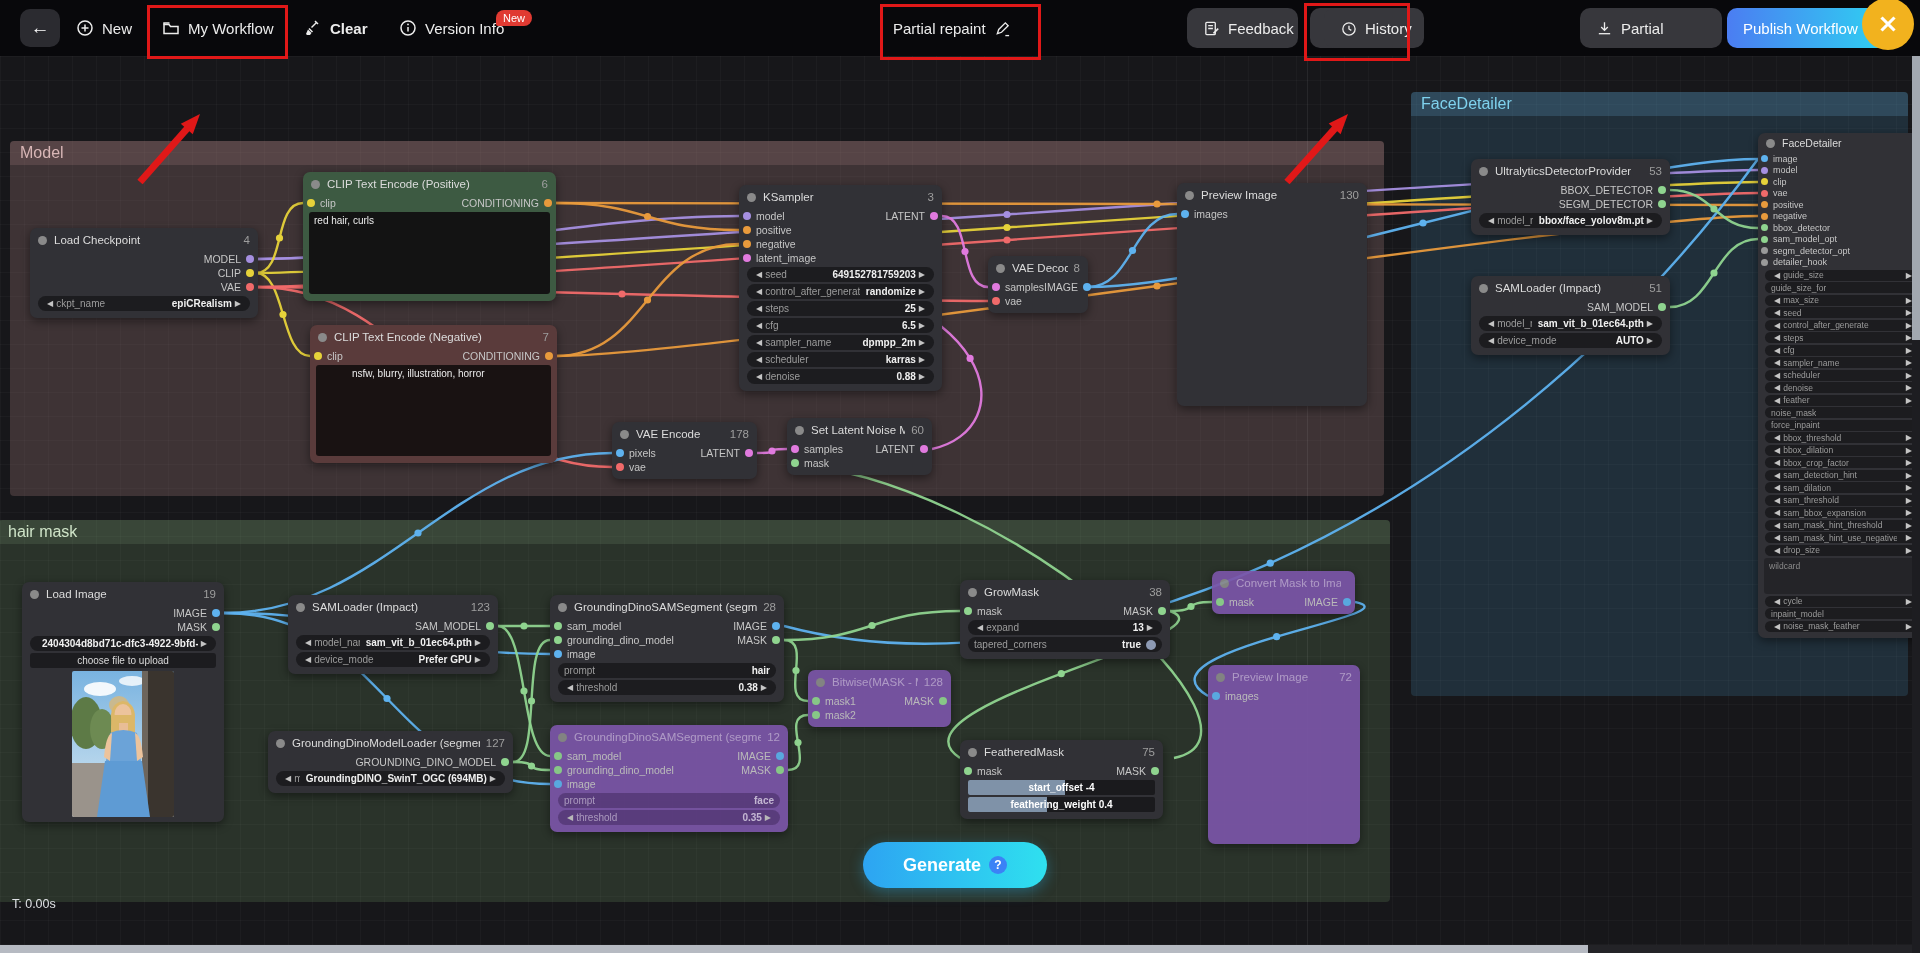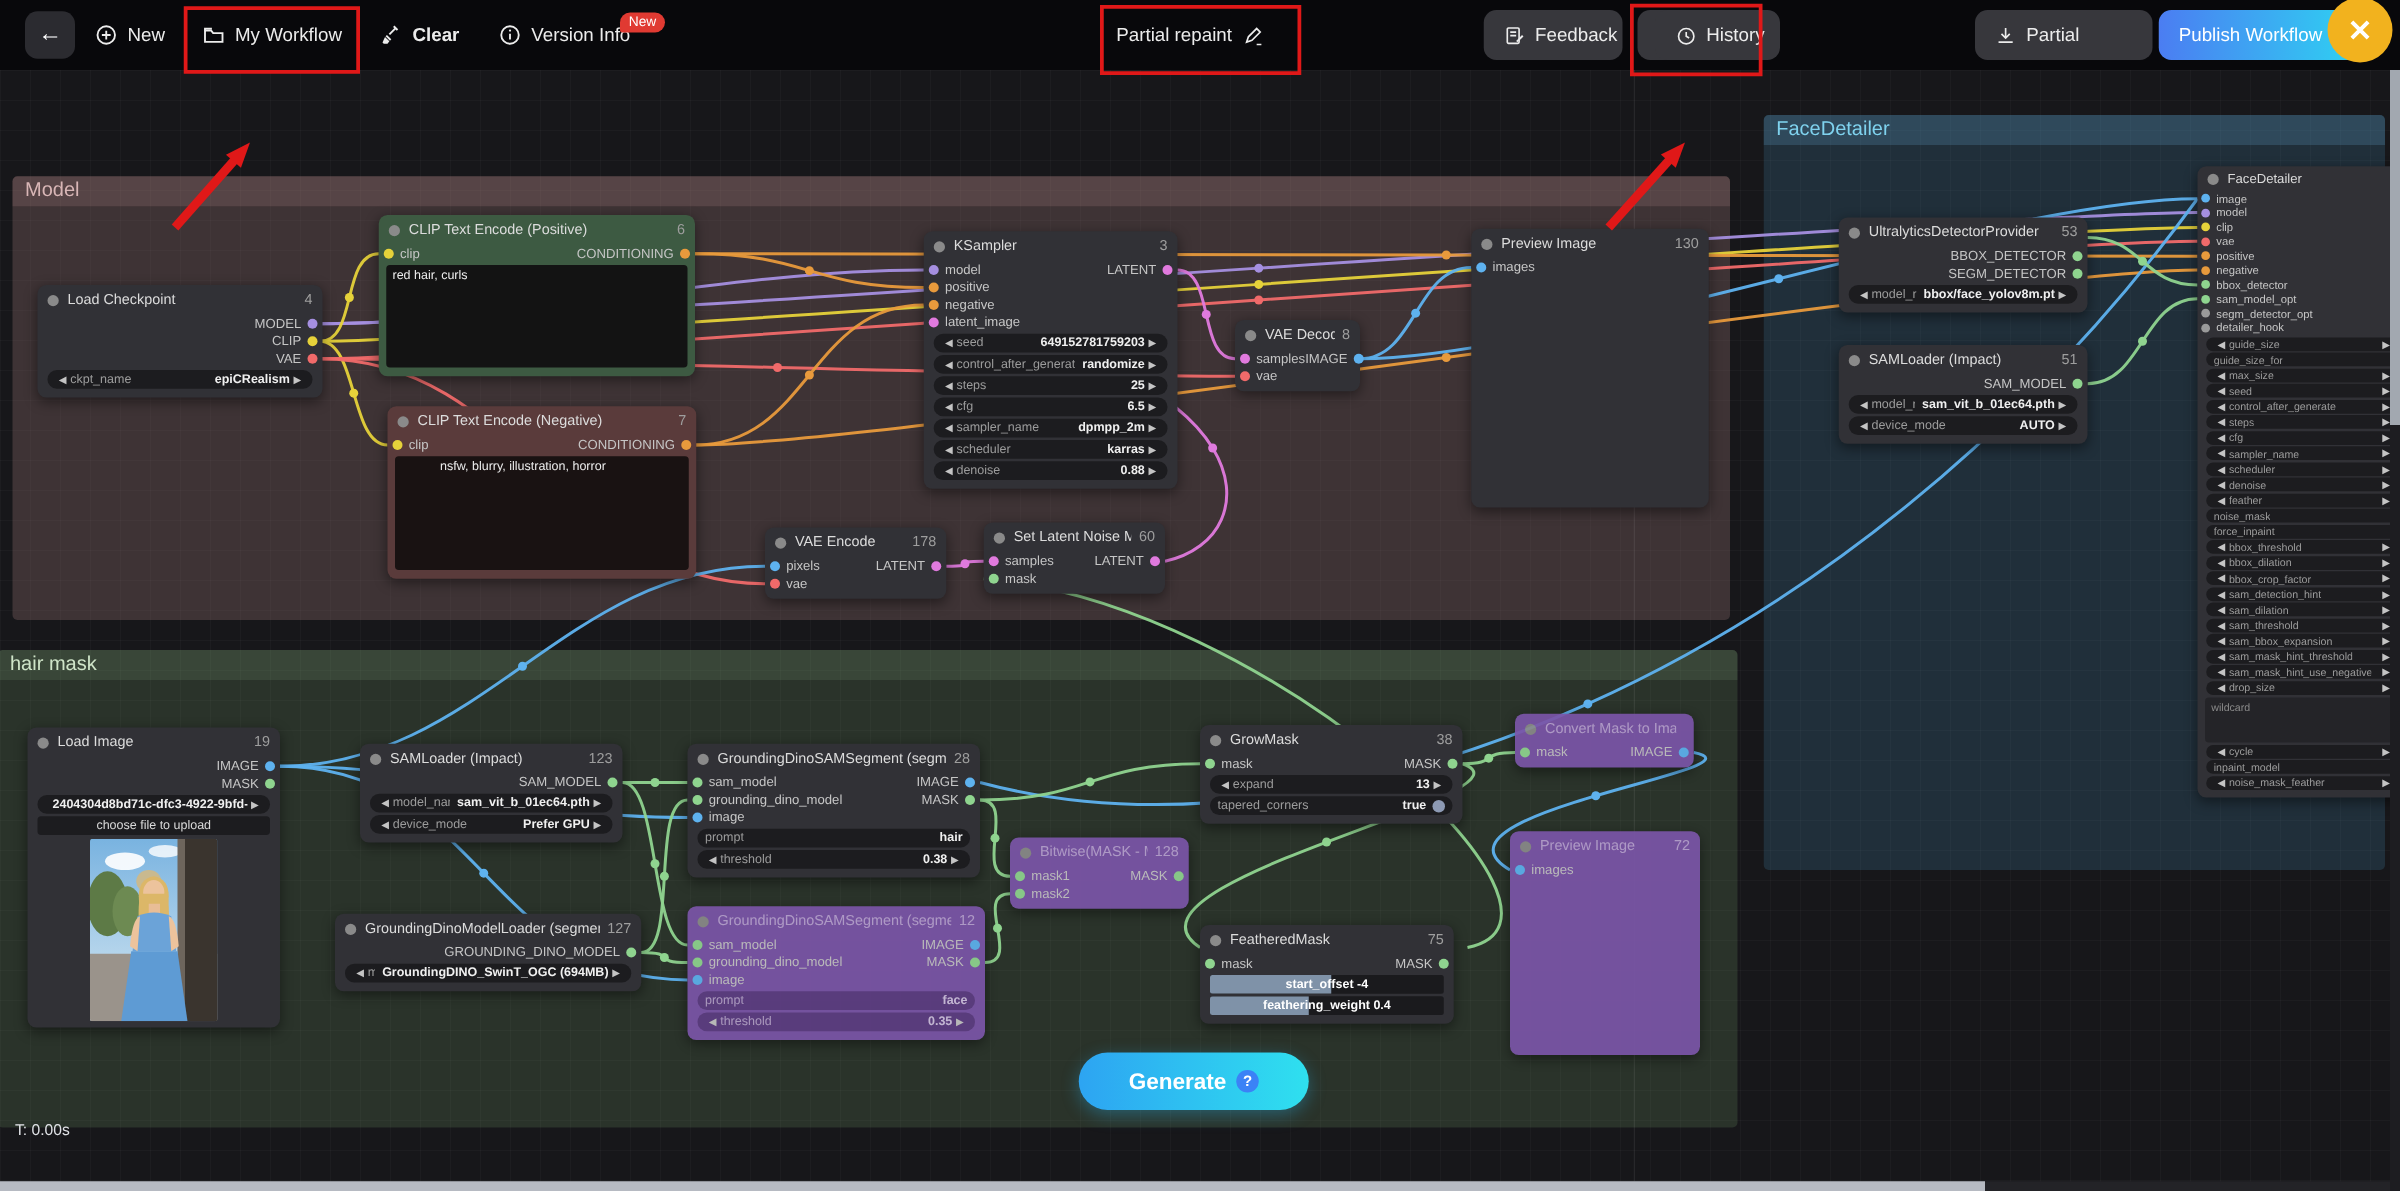--- a/index.html
+++ b/index.html
@@ -631,21 +631,21 @@
         <span class="tdot"></span>
         <span class="ttxt">Preview Image</span>
         <span class="tid">72</span>
       </div>
       <div class="row">
         <span class="pin i" style="background: rgb(94, 178, 239);"></span>
         <span>images</span>
       </div>
       <div style="height: 136px;"></div>
     </div>
-    <div class="node" style="left: 1471px; top: 174px; width: 199px;">
+    <div class="node" style="left: 1471px; top: 159px; width: 199px;">
       <div class="tt">
         <span class="tdot"></span>
         <span class="ttxt">UltralyticsDetectorProvider</span>
         <span class="tid">53</span>
       </div>
       <div class="row">
         <span class="ow">
           <span>BBOX_DETECTOR</span>
           <span class="pin o" style="background: rgb(143, 212, 143);"></span>
         </span>

